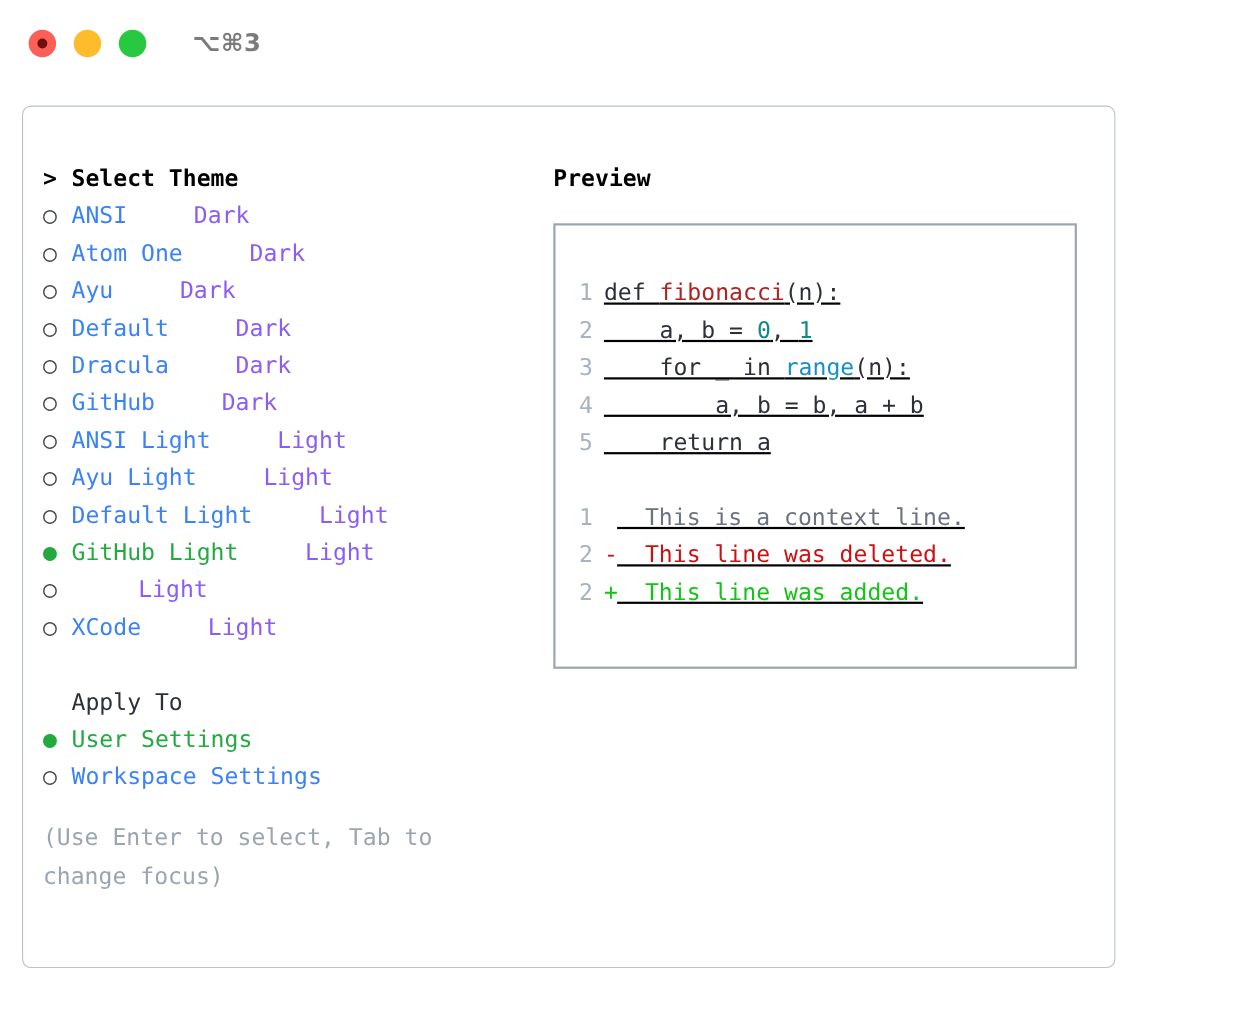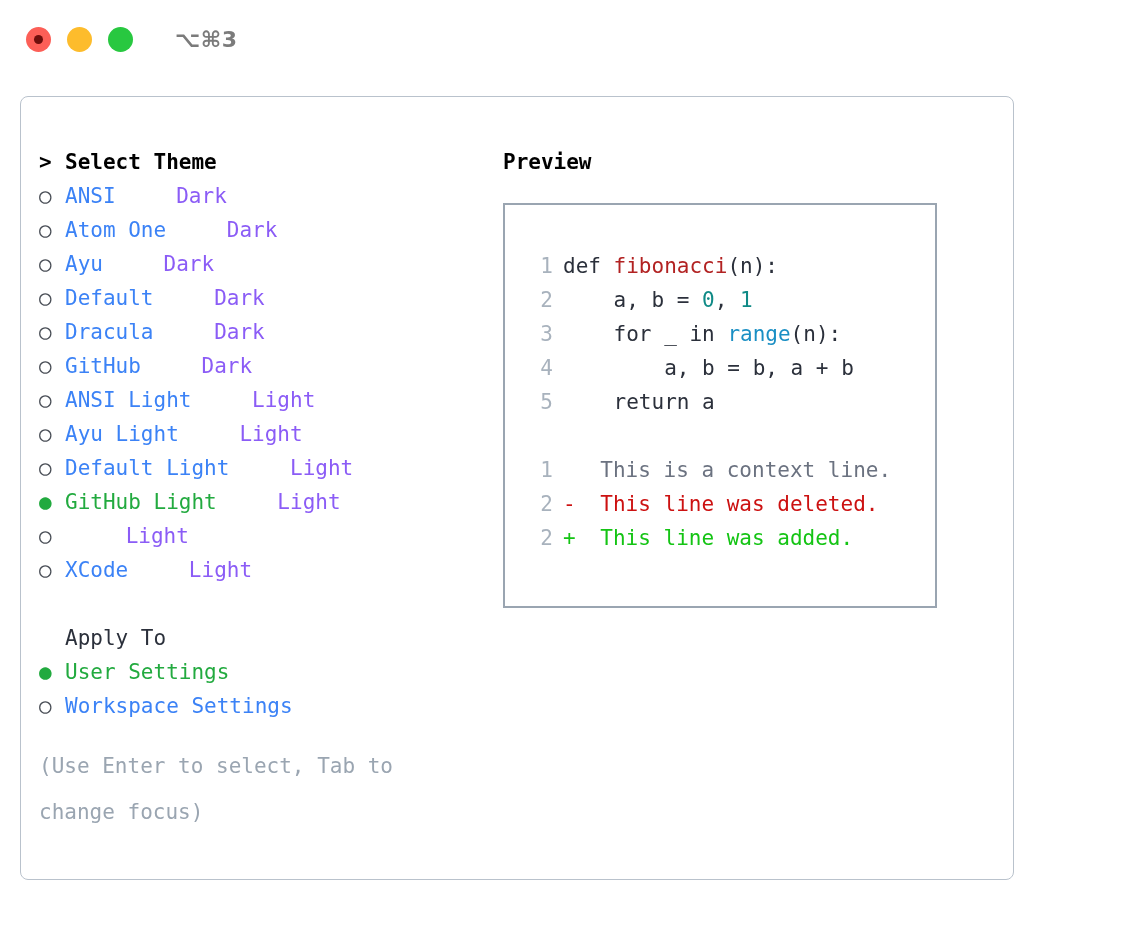--- a/index.html
+++ b/index.html
@@ -116,45 +116,46 @@
   .suffix { color: #8b5cf6; margin-left: 48px; }
 
   .section-title {
     color: #2b303b;
   }
   .spacer-row { height: 34px; }
 
   .hint {
     margin-top: 20px;
     font-size: 21px;
-    line-height: 46px;
+    line-height: 36px;
     color: #9aa5b1;
     width: 410px;
   }
 
   
   .right-pane {
     flex: 1;
     padding-left: 12px;
     box-sizing: border-box;
   }
   .preview-title {
     font-size: 21px;
     font-weight: bold;
     color: #000000;
     line-height: 34px;
     margin-bottom: 24px;
   }
   .preview-box {
-    width: 434px;
+    width: 476px;
     height: 405px;
     border: 2px solid #9aa5b1;
     box-sizing: border-box;
-    padding: 44px 0 0 26px;
-    background: #ffffff;
+    padding: 44px 0 0 12px;
+    background: #ffffff;
+    text-decoration: underline;
   }
   .code-line {
     font-size: 21px;
     line-height: 34px;
     white-space: pre;
     color: #2b303b;
   }
   .lineno {
     display: inline-block;
     width: 22px;

